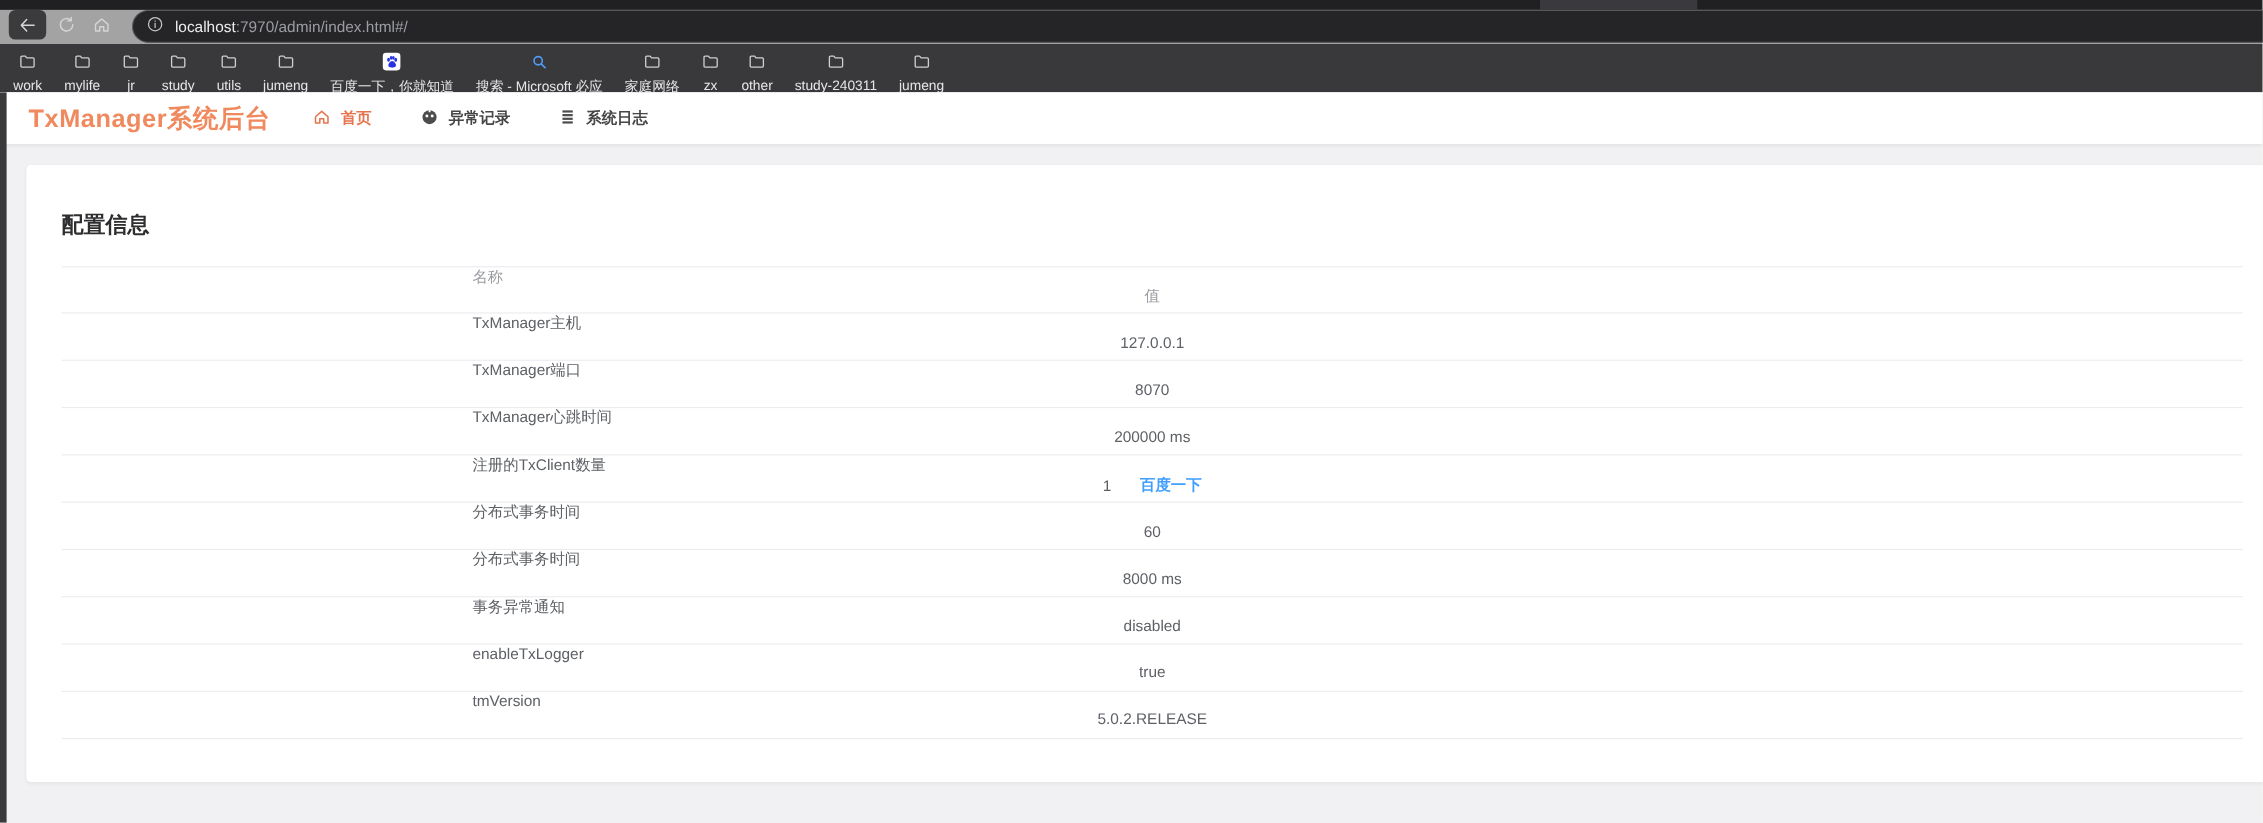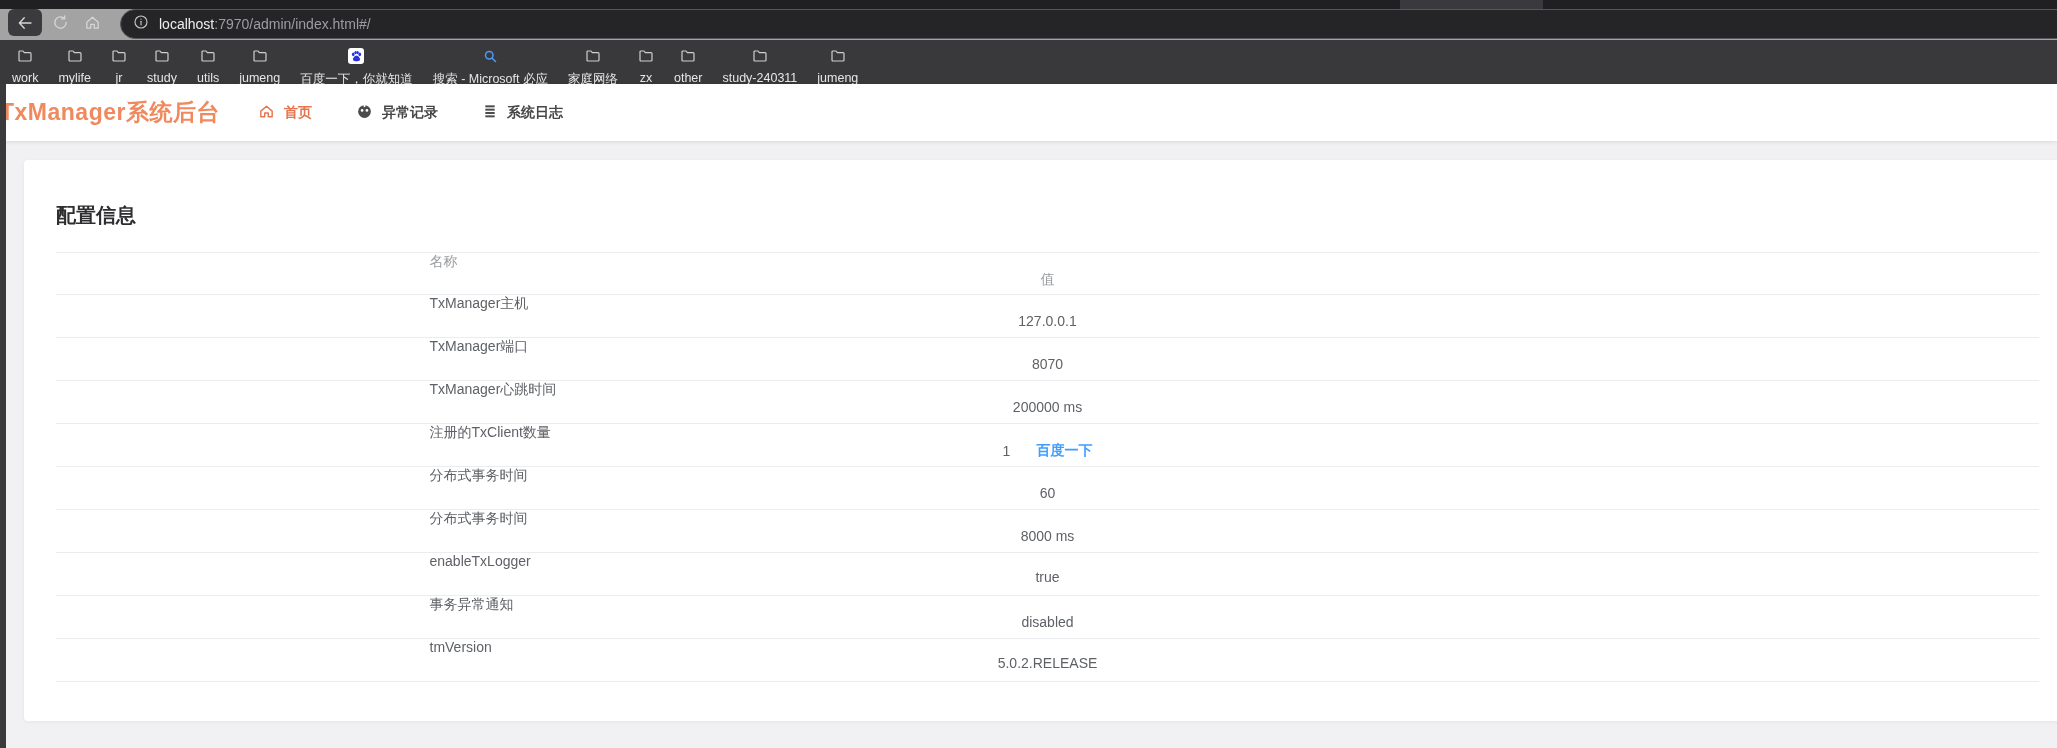--- a/index.html
+++ b/index.html
@@ -29,22 +29,22 @@
               color: #E6E6E8; font-size: 12.5px; white-space: nowrap; height: 28px;
               border-radius: 6px; flex-direction: column; }
   .favicon { width: 16px; height: 16px; flex: none; display: flex; align-items: center;
              justify-content: center; }
   .baidu-fav { background: #FFFFFF; border-radius: 3px; }
 
   
   .page-wrap { position: relative; height: 664px; background: #F1F1F3; }
   .edge-strip { position: absolute; left: 0; top: 0; width: 6px; height: 664px;
                 background: #3A3A3D; z-index: 6; }
-  .page-header { height: 57px; background: #FFFFFF; display: flex; align-items: center;
-                 box-shadow: 0 1px 4px rgba(0,0,0,0.10);
+  .page-header { height: 47px; background: #FFFFFF; display: flex; align-items: center;
+                 padding-left: 26px; box-shadow: 0 1px 4px rgba(0,0,0,0.10);
                  position: relative; z-index: 1; }
   .app-title { font-size: 23px; font-weight: bold; color: #F0895E; letter-spacing: 0.5px; }
   .topnav { display: flex; align-items: center; margin-left: 38px; gap: 44px; }
   .nav-item { display: flex; align-items: center; gap: 9px; font-size: 14px; color: #474747;
               cursor: pointer; font-weight: bold; }
   .nav-item.active { color: #E6744E; }
 
   .card { background: #FFFFFF; border-radius: 4px; box-shadow: 0 1px 4px rgba(0,0,0,0.05);
           margin: 19px -14px 0 24px; height: 561px; padding: 0 32px; overflow: hidden; }
   .section-title { padding-top: 44px; font-size: 20px; font-weight: bold; color: #2E2E30;
@@ -297,32 +297,32 @@
             <span>60</span>
           </div>
       </div>
       <div class="trow">
         <div class="cell-name">分布式事务时间</div>
         <div class="cell-value">
             <span>8000 ms</span>
           </div>
       </div>
       <div class="trow">
+        <div class="cell-name">事务异常通知</div>
+        <div class="cell-value">
+            <span>disabled</span>
+          </div>
+      </div>
+      <div class="trow">
         <div class="cell-name">enableTxLogger</div>
         <div class="cell-value">
             <span>true</span>
           </div>
       </div>
       <div class="trow">
-        <div class="cell-name">事务异常通知</div>
-        <div class="cell-value">
-            <span>disabled</span>
-          </div>
-      </div>
-      <div class="trow">
         <div class="cell-name">tmVersion</div>
         <div class="cell-value">
             <span>5.0.2.RELEASE</span>
           </div>
       </div>
     </div>
   </div>
 </div>
 
 </body></html>

